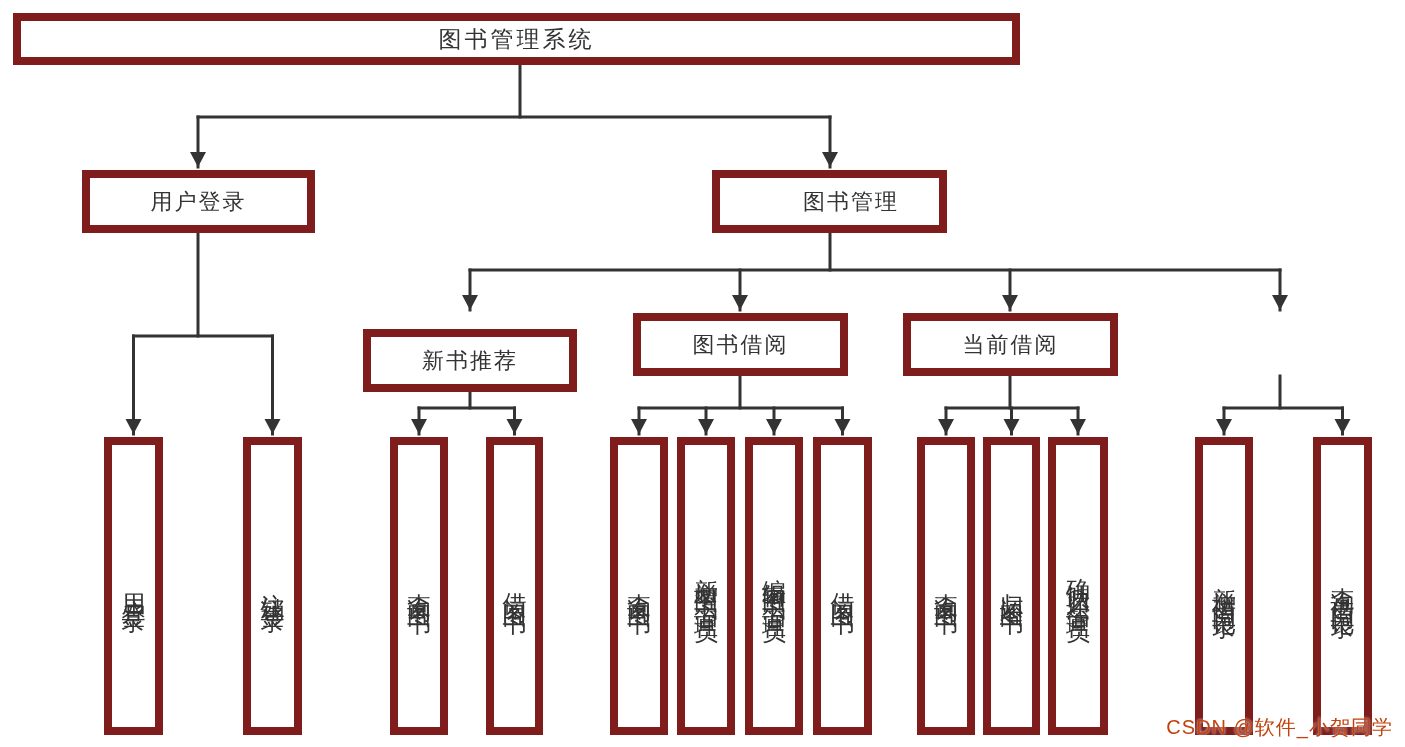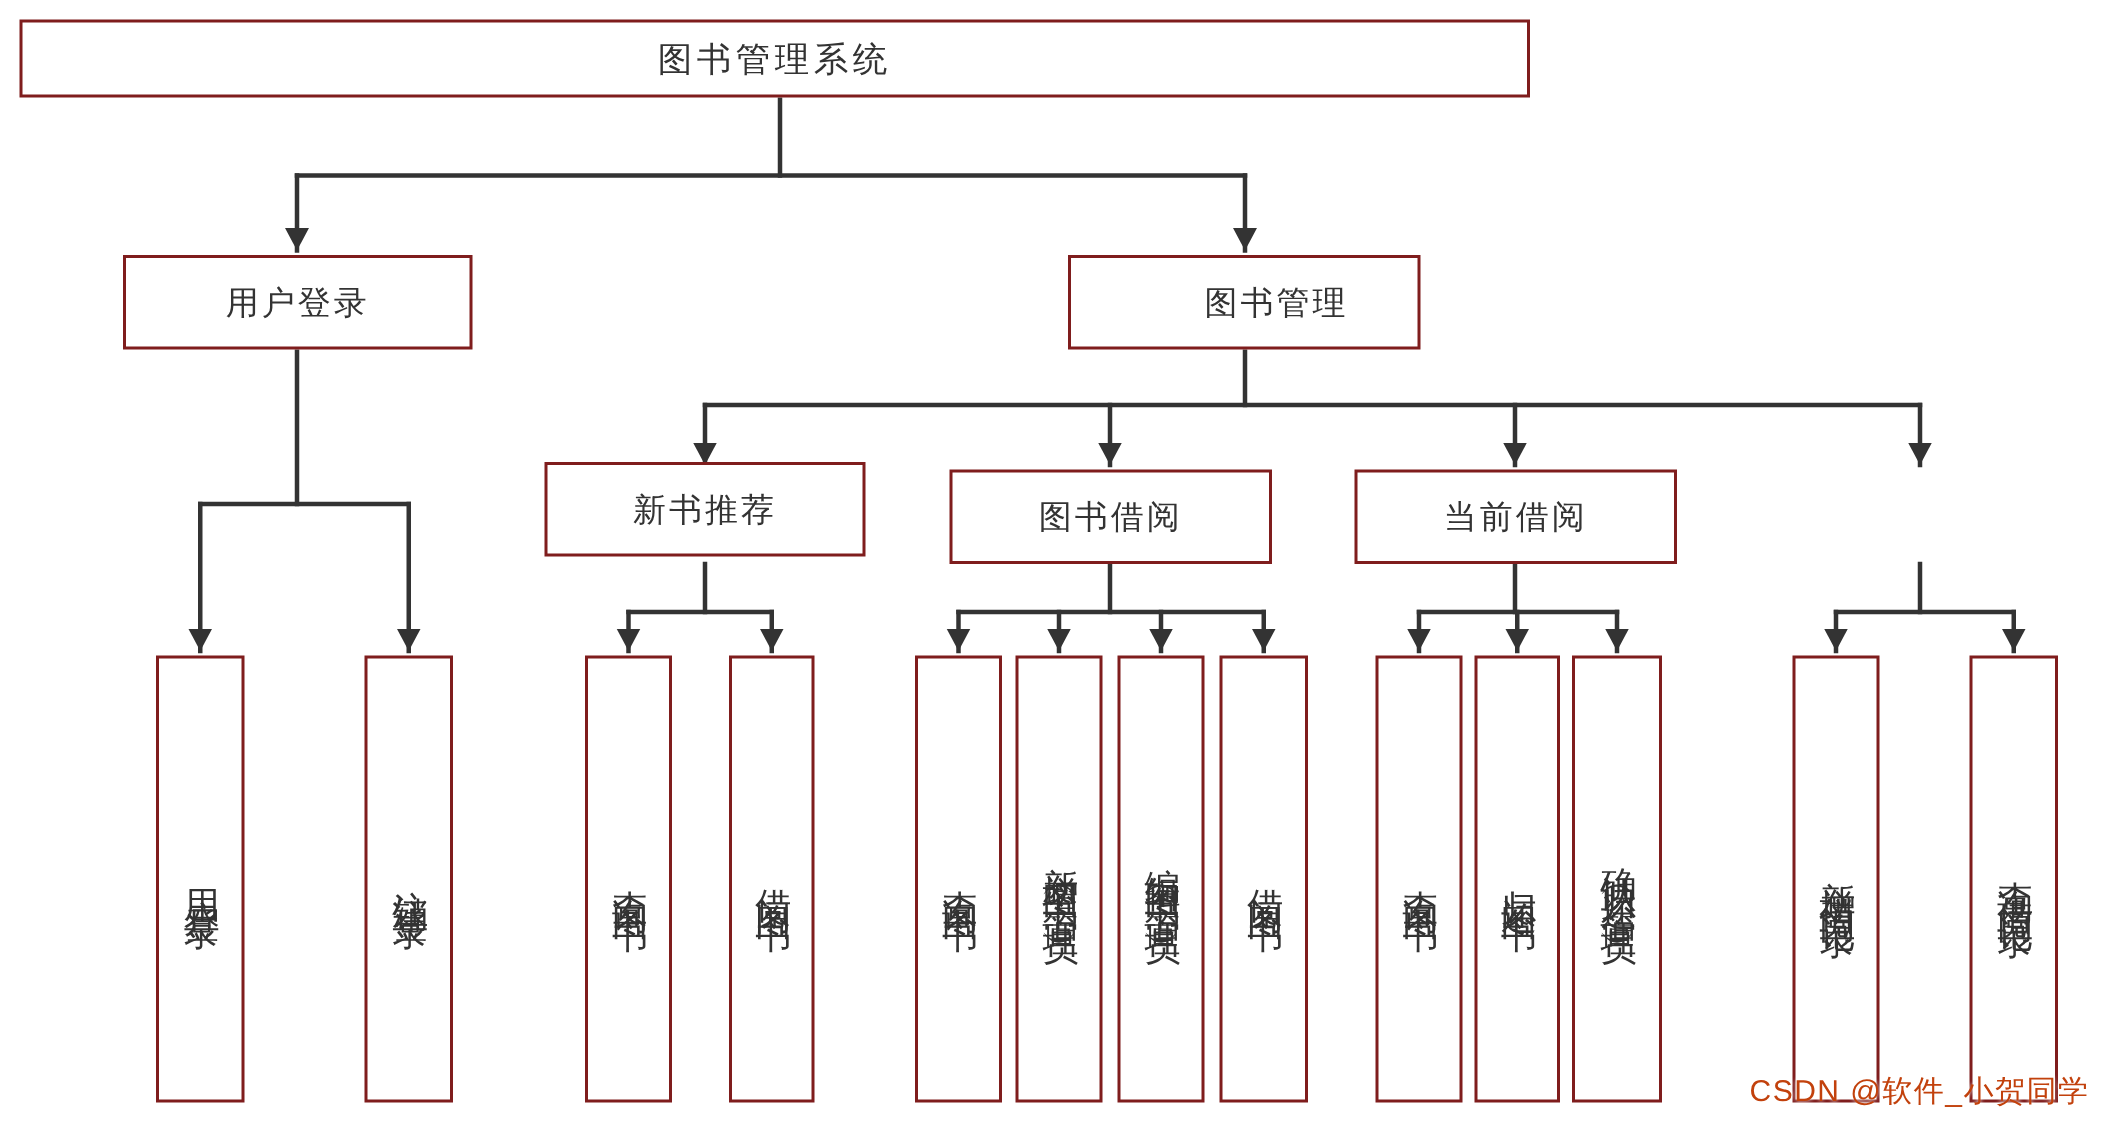--- a/index.html
+++ b/index.html
@@ -13,21 +13,21 @@
   }
   svg.connectors {
     position: absolute;
     left: 0; top: 0;
     width: 1405px; height: 747px;
   }
   .node {
     position: absolute;
     box-sizing: border-box;
     background: #ffffff;
-    border: 2px solid #7f1d1d;
+    border: 8px solid #7f1d1d;
     color: #333333;
     display: flex;
     align-items: center;
     justify-content: center;
     text-align: center;
   }
   .h-node {
     font-size: 22px;
     letter-spacing: 2px;
     white-space: nowrap;
@@ -53,21 +53,21 @@
     white-space: nowrap;
     text-shadow: 0 0 3px #ffffff;
   }
 
   
   #n-root   { left: 13px;   top: 13px;  width: 1007px; height: 52px; }
 
   #n-login  { left: 82px;   top: 170px; width: 233px;  height: 63px; }
   #n-mgmt   { left: 712px;  top: 170px; width: 235px;  height: 63px; padding-left: 43px; }
 
-  #n-rec    { left: 363px;  top: 308px; width: 214px;  height: 63px; }
+  #n-rec    { left: 363px;  top: 329px; width: 214px;  height: 63px; }
   #n-borrow { left: 633px;  top: 313px; width: 215px;  height: 63px; }
   #n-cur    { left: 903px;  top: 313px; width: 215px;  height: 63px; }
   #n-hist   { left: 1173px; top: 313px; width: 214px;  height: 63px; }
 
   #n-login-a  { left: 104px;  top: 437px; width: 59px; height: 298px; }
   #n-login-b  { left: 243px;  top: 437px; width: 59px; height: 298px; }
 
   #n-rec-a    { left: 390px;  top: 437px; width: 58px; height: 298px; }
   #n-rec-b    { left: 486px;  top: 437px; width: 57px; height: 298px; }
 

